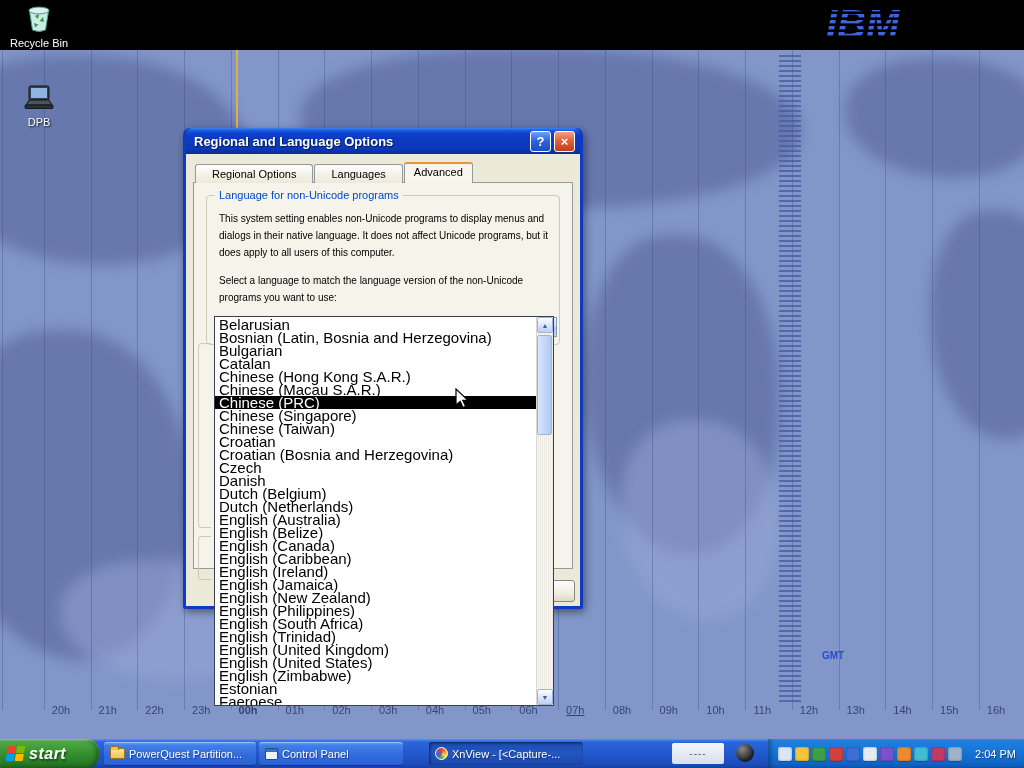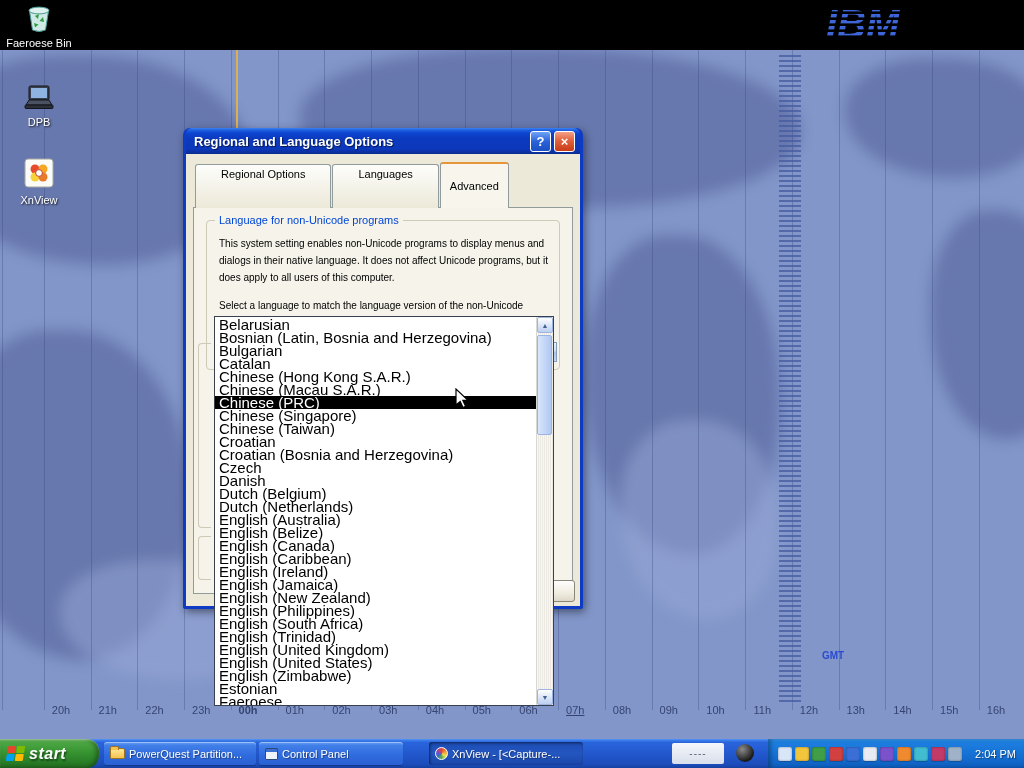--- a/index.html
+++ b/index.html
@@ -38,23 +38,23 @@
     padding:0 3px 3px}
   .titlebar{height:26px;display:flex;align-items:center;border-radius:6px 6px 0 0;padding:0 5px 0 8px;
     background:linear-gradient(180deg,#3b85f2 0%,#1e5fe0 8%,#0d44cf 20%,#0c3abf 40%,#0c38bb 80%,#0a2f9e 95%,#092a8e 100%)}
   .title{flex:1;color:#fff;font-weight:bold;font-size:13px;text-shadow:1px 1px 1px rgba(0,0,0,.6)}
   .tb-btn{width:21px;height:21px;margin-left:3px;border:1px solid #fff;border-radius:3px;
     display:flex;align-items:center;justify-content:center;color:#fff;font-weight:bold;font-size:13px;cursor:default}
   .tb-btn.help{background:linear-gradient(180deg,#6fa3f8,#2a62d8 50%,#1c4fc4)}
   .tb-btn.close{background:linear-gradient(180deg,#f3a088,#e0623c 45%,#c83c18)}
   .dlg-body{position:relative;background:#ece9d8;height:452px;padding:10px 7px 8px}
   .tabs{display:flex;margin-left:2px;position:relative;z-index:2}
-  .tab{font-size:11px;padding:3px 25px;border:1px solid #919b9c;border-bottom:none;border-radius:3px 3px 0 0;
+  .tab{font-size:11px;padding:3px 16px;border:1px solid #919b9c;border-bottom:none;border-radius:3px 3px 0 0;
     background:linear-gradient(180deg,#fdfdfb,#ece9d8);margin-right:1px;color:#000}
-  .tab.active{background:#f7f5ec;border-top:2px solid #e5953a;margin-top:-2px;padding:16px 9px;z-index:3}
+  .tab.active{background:#f7f5ec;border-top:2px solid #e5953a;margin-top:-2px;padding:2px 9px;z-index:3}
   .panel{position:relative;margin-top:-1px;height:387px;border:1px solid #919b9c;background:#f5f3ea;padding:12px 12px 0}
   .groupbox{position:relative;border:1px solid #cdcab5;border-radius:4px;padding:14px 12px 10px;height:150px}
   .grouptitle{position:absolute;top:-7px;left:8px;background:#f5f3ea;padding:0 4px;color:#0046d5;font-size:11px}
   .desc{font-size:10px;line-height:17px;color:#000;margin-bottom:11px;width:336px}
   .combo{display:flex;width:338px;height:20px;border:1px solid #7f9db9;background:#fff;align-items:center}
   .combo-value{flex:1;font-size:11px;padding-left:4px;white-space:nowrap;overflow:hidden}
   .combo-btn{width:17px;height:18px;border-left:1px solid #7f9db9;border-radius:0 1px 1px 0;
     background:linear-gradient(180deg,#e8f0fc,#cfe0f8 45%,#aac6ee 50%,#c2d6f4);
     display:flex;align-items:center;justify-content:center}
   .arr{font-size:7px;color:#1c3668}
@@ -183,48 +183,35 @@
   <div class="dicon" id="icon-recycle">
     <span class="glyph">
       <svg width="30" height="30" viewBox="0 0 30 30">
         <path d="M5.5,8 L8.5,27 Q15,30 21.5,27 L24.5,8" fill="#cfe9e6" stroke="#4a9a94"></path>
         <ellipse cx="15" cy="7.5" rx="10" ry="3.4" fill="#dff1ef" stroke="#4a9a94"></ellipse>
         <path d="M11,13 L15,11 L14,16 Z" fill="#2f9e3f"></path>
         <path d="M19,14 L20,19 L15.5,18 Z" fill="#2f9e3f"></path>
         <path d="M10,20 L14.5,21.5 L11,24.5 Z" fill="#2f9e3f"></path>
       </svg>
     </span>
-    <span>Faeroese Bin</span>
+    <span>Recycle Bin</span>
   </div>
 
   <div class="dicon" id="icon-dpb">
     <span class="glyph">
       <svg width="34" height="28" viewBox="0 0 34 28">
         <rect x="7" y="2" width="20" height="14" rx="1.5" fill="#39404e" stroke="#14171d"></rect>
         <rect x="9" y="4" width="16" height="10" fill="#8fb4e2"></rect>
         <path d="M4,21 L30,21 L27,16 L7,16 Z" fill="#4a5160" stroke="#14171d"></path>
         <rect x="3" y="21" width="28" height="3.5" rx="1" fill="#2a2f38" stroke="#14171d"></rect>
       </svg>
     </span>
     <span>DPB</span>
   </div>
 
-  <div class="dicon" id="icon-xnview">
-    <span class="glyph">
-      <svg width="34" height="34" viewBox="0 0 34 34">
-        <rect x="3" y="3" width="28" height="28" rx="3" fill="#fbfbf7" stroke="#a8a8a0"></rect>
-        <circle cx="13" cy="13" r="4.5" fill="#e84a2c"></circle>
-        <circle cx="21" cy="13" r="4.5" fill="#f5a623"></circle>
-        <circle cx="13" cy="21" r="4.5" fill="#f7d33a"></circle>
-        <circle cx="21" cy="21" r="4.5" fill="#e87a2c"></circle>
-        <circle cx="17" cy="17" r="3.4" fill="#fff" stroke="#c04434"></circle>
-      </svg>
-    </span>
-    <span>XnView</span>
-  </div>
 
   <div class="dialog">
     <div class="titlebar">
       <span class="title">Regional and Language Options</span>
       <span class="tb-btn help">?</span>
       <span class="tb-btn close">×</span>
     </div>
     <div class="dlg-body">
       <div class="tabs">
         <div class="tab">Regional Options</div>

